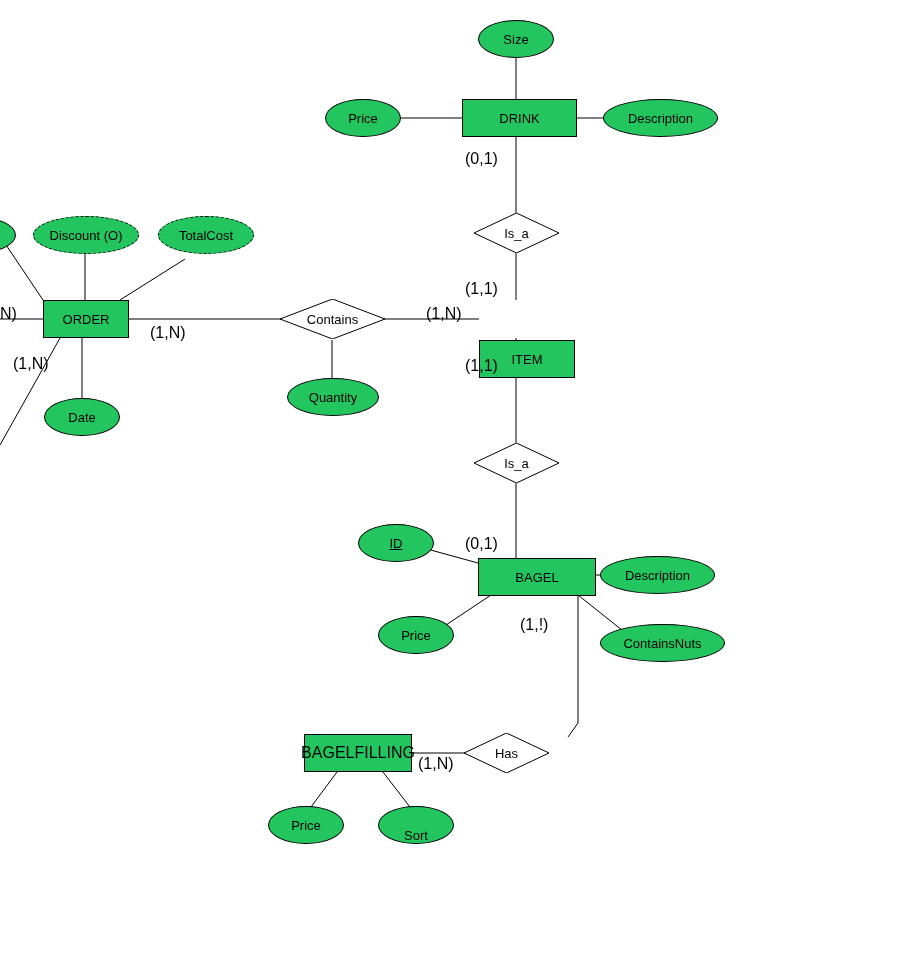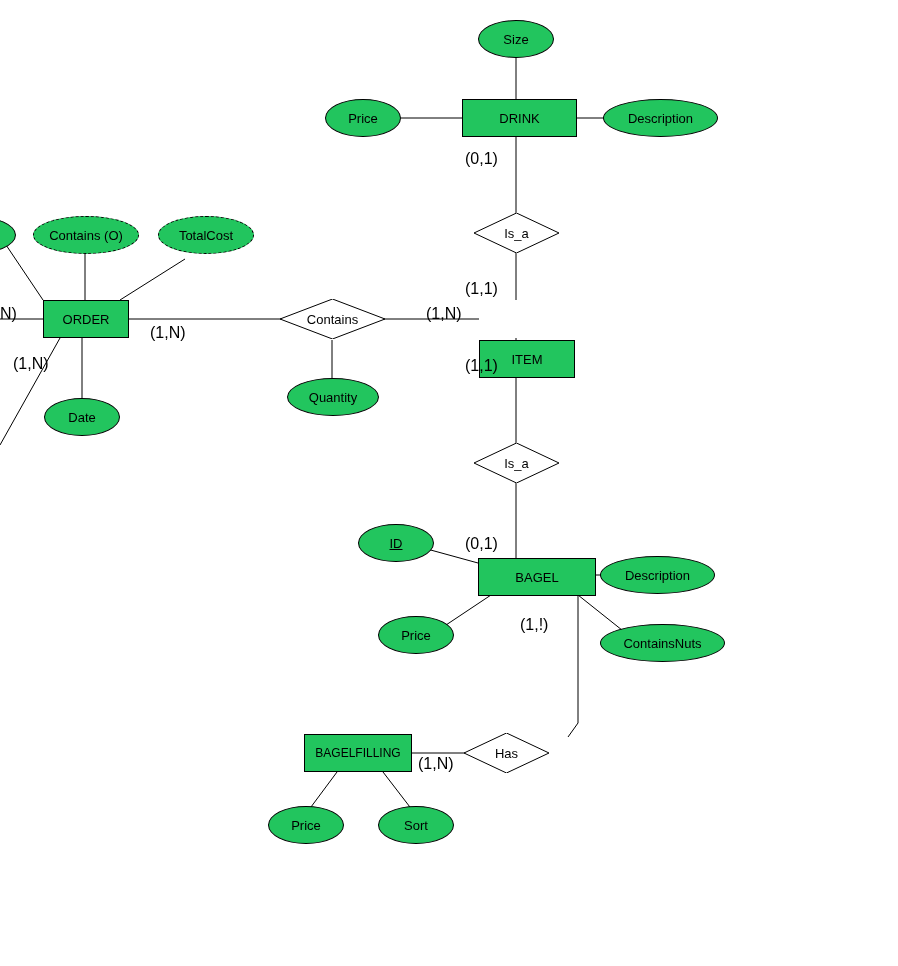--- a/index.html
+++ b/index.html
@@ -148,21 +148,21 @@
 </div>
 <span class="card" style="left:150px; top:324px;">(1,N)</span>
 <span class="card" style="left:0px; top:305px;">N)</span>
 <span class="card" style="left:13px; top:355px;">(1,N)</span>
 
 <div class="node ellipse" style="left:-70px; top:216px; width:86px; height:38px;">
   
 </div>
 
 <div class="node dashed" style="left:33px; top:216px; width:106px; height:38px;">
-  <span>Contains (O)</span>
+  <span>Discount (O)</span>
 </div>
 
 <div class="node dashed" style="left:158px; top:216px; width:96px; height:38px;">
   <span>TotalCost</span>
 </div>
 
 <div class="node ellipse" style="left:44px; top:398px; width:76px; height:38px;">
   <span>Date</span>
 </div>
 
@@ -198,22 +198,22 @@
 
 <div class="diamond" style="left:464px; top:733px; width:85px; height:40px;">
   <svg width="85" height="40">
       <polygon points="42.5,0 85,20 42.5,40 0,20" fill="#fff" stroke="#000"></polygon>
     </svg>
   <span class="lbl">Has</span>
 </div>
 <span class="card" style="left:418px; top:755px;">(1,N)</span>
 
 <div class="node rect" style="left:304px; top:734px; width:108px; height:38px;">
-  <span style="font-size:12px;text-align:center;">BAGELFILLING</span>
+  <span style="font-size:16px;text-align:center;">BAGELFILLING</span>
 </div>
 
 <div class="node ellipse" style="left:268px; top:806px; width:76px; height:38px;">
   <span>Price</span>
 </div>
 
-<div class="node ellipse" style="left:378px; top:806px; width:76px; height:38px;">
+<div class="node ellipse" style="left:378px; top:806px; width:76px; height:38px;align-items:flex-end;">
   <span>Sort</span>
 </div>
 
 </body></html>

